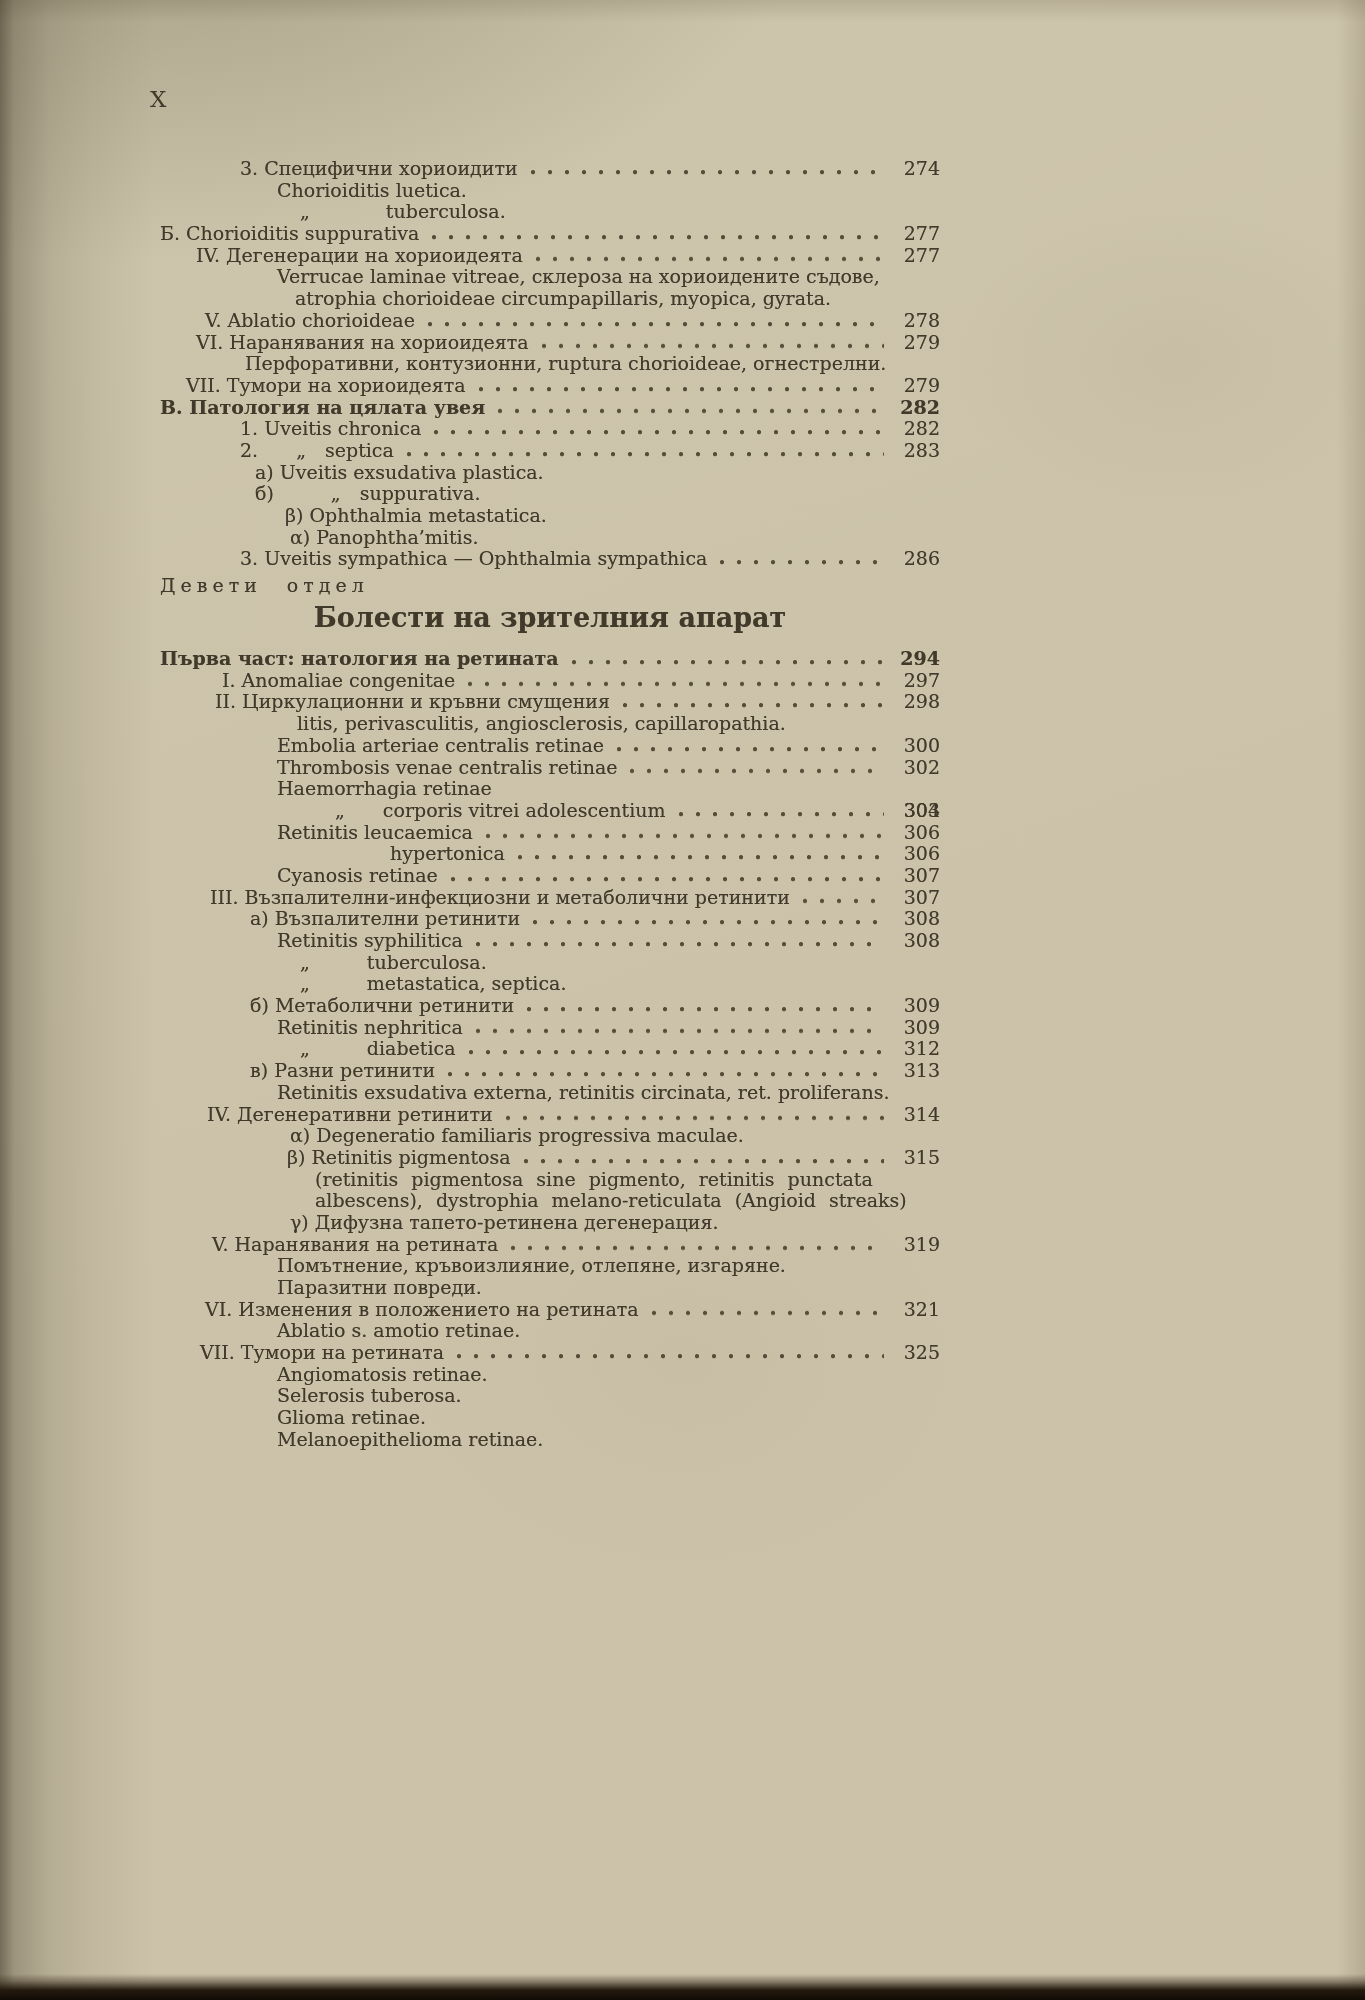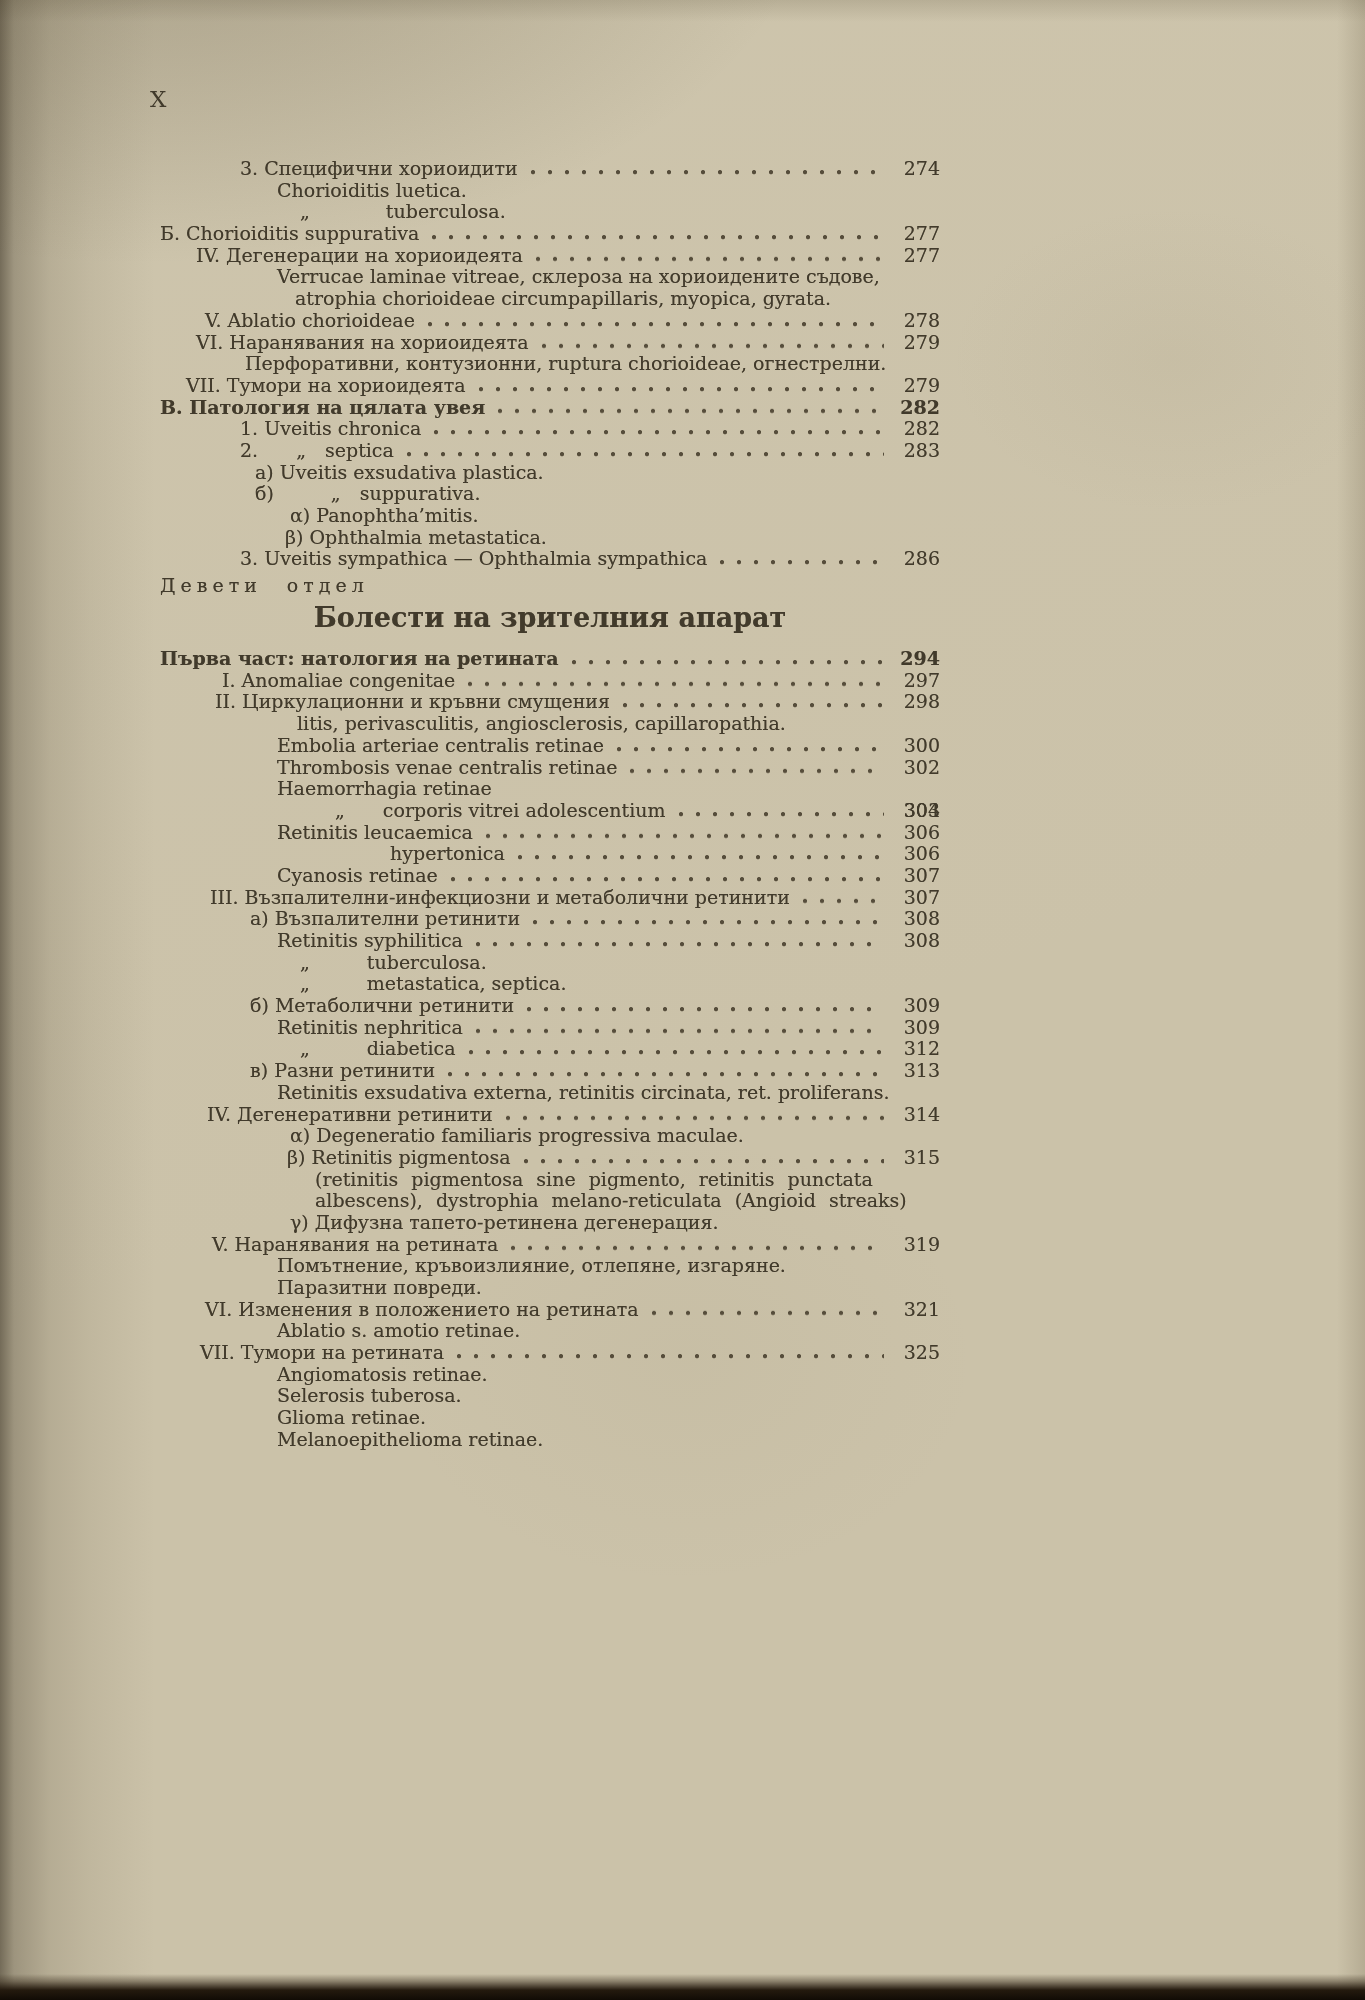--- a/index.html
+++ b/index.html
@@ -144,25 +144,25 @@
       <span class="label">2.  „ septica</span>
       <span class="leader"></span>
       <span class="pagenum">283</span>
     </div>
     <div class="line" style="padding-left: 95px;">
       <span class="label">а) Uveitis exsudativa plastica.</span>
     </div>
     <div class="line" style="padding-left: 95px;">
       <span class="label">б)   „ suppurativa.</span>
     </div>
+    <div class="line" style="padding-left: 125px;">
+      <span class="label">β) Ophthalmia metastatica.</span>
+    </div>
     <div class="line" style="padding-left: 130px;">
       <span class="label">α) Panophtha’mitis.</span>
-    </div>
-    <div class="line" style="padding-left: 125px;">
-      <span class="label">β) Ophthalmia metastatica.</span>
     </div>
     <div class="line" style="padding-left: 80px;">
       <span class="label">3. Uveitis sympathica — Ophthalmia sympathica</span>
       <span class="leader"></span>
       <span class="pagenum">286</span>
     </div>
     <div class="kicker">Девети отдел</div>
     <div class="section-title">Болести на зрителния апарат</div>
     <div class="line bold">
       <span class="label">Първа част: натология на ретината</span>

